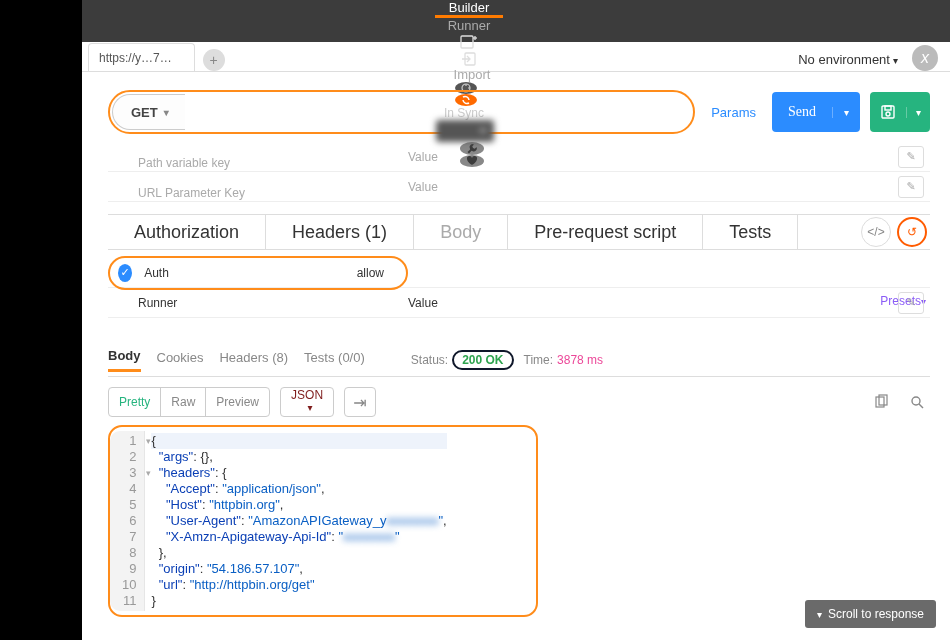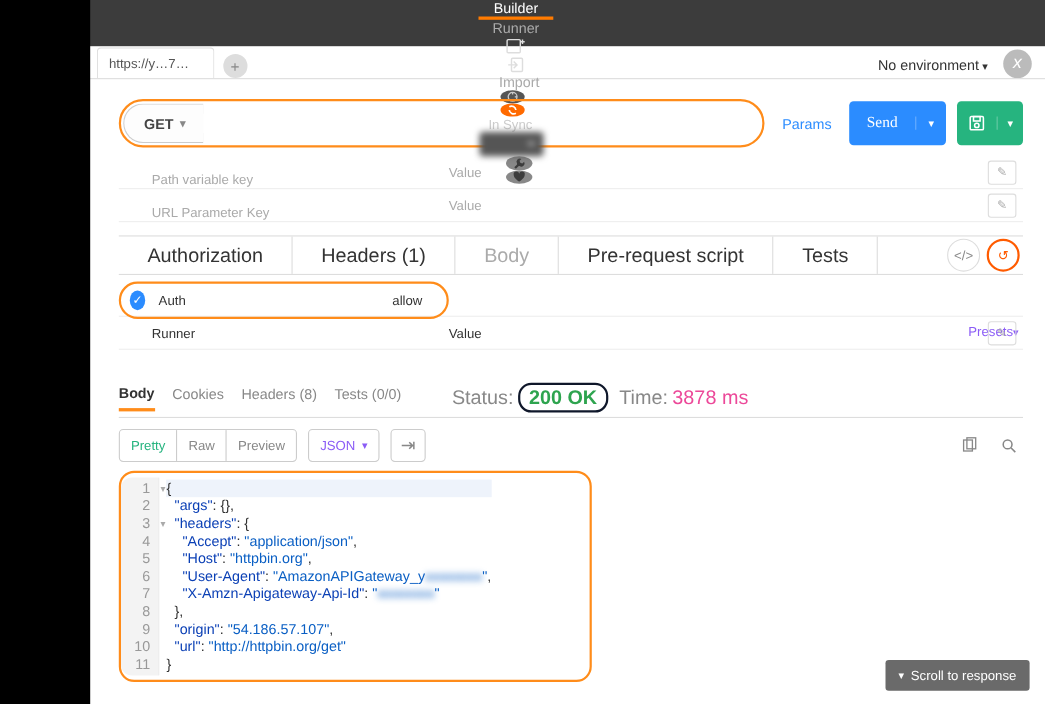--- a/index.html
+++ b/index.html
@@ -72,29 +72,29 @@
 .hdr-pair .c2 { flex: 1; color: #333; }
 .kv-placeholder { color: #aaa; }
 .presets { color: #8b5cf6; font-size: 12px; float: right; margin-top: -24px; margin-right: 4px; cursor: pointer; }
 .presets .chev { font-size: 10px; }
 
 
 .resp-area { margin-top: 30px; }
 .resp-tabs { display: flex; align-items: center; font-size: 13px; gap: 16px; border-bottom: 1px solid #ddd; padding-bottom: 4px; }
 .resp-tabs .rt { color: #888; cursor: pointer; padding-bottom: 6px; }
 .resp-tabs .rt.active { color: #333; font-weight: 600; border-bottom: 3px solid #ff8c1a; }
-.resp-tabs .status-box { margin-left: 30px; color: #888; font-size: 18px; display: flex; align-items: center; gap: 4px; }
+.resp-tabs .status-box { margin-left: 30px; color: #888; font-size: 12px; display: flex; align-items: center; gap: 4px; }
 .status-pill { border: 2px solid #0f172a; border-radius: 12px; padding: 1px 8px; color: #2ea44f; font-weight: 600; }
 .time-val { color: #ec4899; font-weight: 400; }
 .resp-toolbar { margin-top: 10px; display: flex; gap: 10px; align-items: center; }
 .seg { border: 1px solid #ccc; border-radius: 4px; overflow: hidden; display: flex; height: 30px; align-items: center; }
 .seg .segb { padding: 0 10px; font-size: 12px; color: #888; border-right: 1px solid #ccc; height: 100%; display: flex; align-items: center; cursor: pointer; }
 .seg .segb:last-child { border-right: none; }
 .seg .segb.active { color: #26b47f; font-weight: 500; }
-.fmt { border: 1px solid #ccc; border-radius: 4px; height: 30px; padding: 0 10px; font-size: 12px; color: #8b5cf6; display: flex; align-items: center; cursor: pointer; }
+.fmt { border: 1px solid #ccc; border-radius: 4px; height: 30px; padding: 0 10px; font-size: 12px; color: #7f1d1d; display: flex; align-items: center; cursor: pointer; flex-direction: column; }
 .fmt .chev { margin-left: 6px; font-size: 10px; }
 .wrap-btn { border: 1px solid #ccc; border-radius: 4px; width: 32px; height: 30px; display: flex; align-items: center; justify-content: center; color: #888; cursor: pointer; }
 .resp-toolbar .spacer { flex: 1; }
 .copy-btn, .search-btn { width: 26px; height: 26px; color: #888; cursor: pointer; display: inline-flex; align-items: center; justify-content: center; }
 
 
 .code-highlight { border: 2px solid #ff8c1a; border-radius: 14px; margin-top: 8px; max-width: 430px; padding: 4px 6px 4px 0; background: #fff; }
 .code-pane { font-family: "Courier New", monospace; font-size: 13px; display: flex; }
 .gutter { background: #f3f3f3; color: #999; text-align: right; padding: 2px 8px 2px 12px; border-right: 1px solid #e6e6e6; border-radius: 10px 0 0 10px; }
 .gutter .ln { height: 16px; line-height: 16px; position: relative; }

